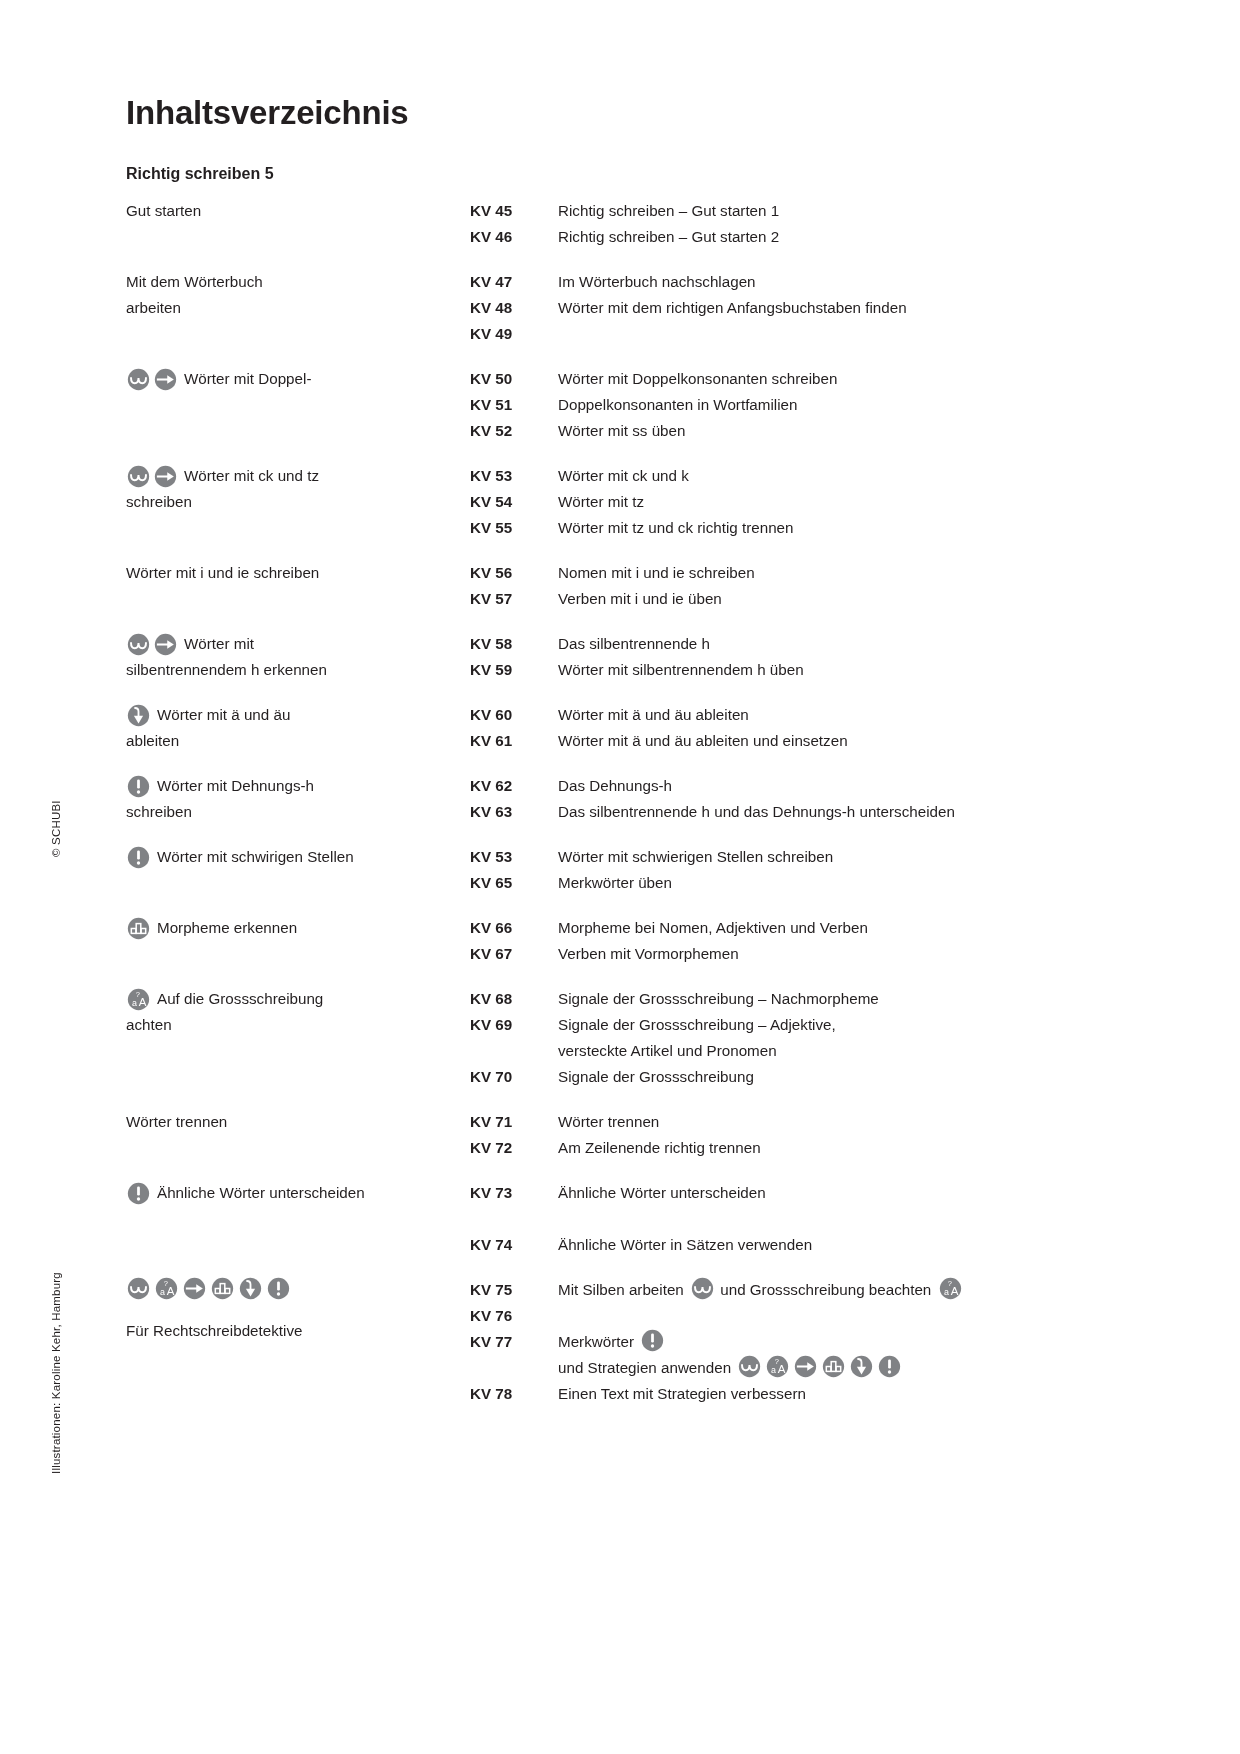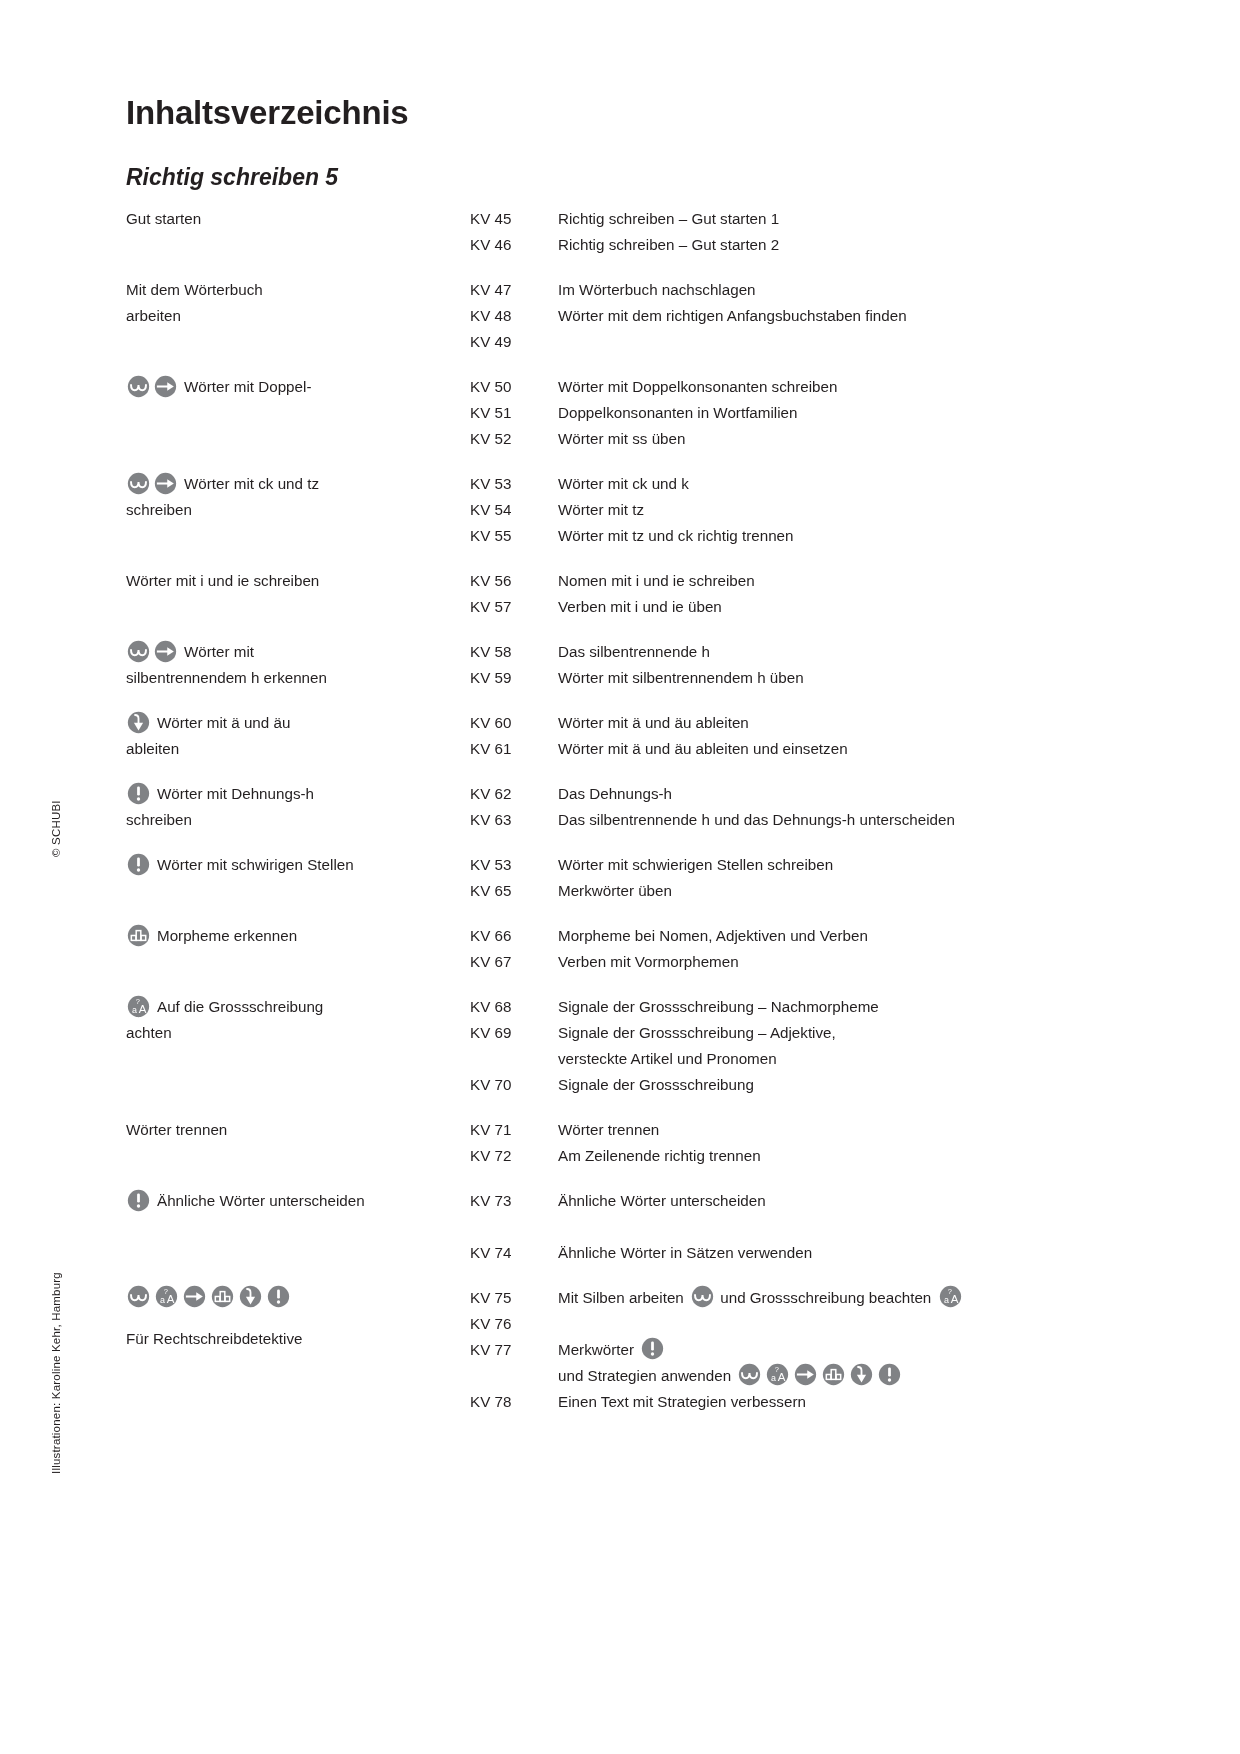--- a/index.html
+++ b/index.html
@@ -38,25 +38,24 @@
 
   h1.doc-title {
     font-size: 33px;
     font-weight: bold;
     letter-spacing: -0.2px;
     margin: 0 0 34px 0;
     line-height: 1.05;
   }
 
   h2.section-title {
-    font-size: 23px;
+    font-size: 16px;
     font-weight: bold;
     margin: 0 0 16px 0;
     line-height: 1.1;
-    font-style: italic;
   }
 
   
   .toc { display: block; }
 
   .toc-group { display: flex; align-items: flex-start; margin-bottom: 19px; }
 
   .col-left {
     width: 344px;
     flex: 0 0 344px;
@@ -64,21 +63,21 @@
     line-height: 26px;
     padding-top: 0;
   }
   .col-right { flex: 1 1 auto; }
 
   .left-line { display: block; }
   .left-line.with-icons { display: flex; align-items: center; }
   .left-text { display: inline; }
 
   .kv-row { display: flex; align-items: baseline; line-height: 26px; font-size: 15.2px; }
-  .kv-code { width: 88px; flex: 0 0 88px; }
+  .kv-code { width: 88px; flex: 0 0 88px; font-weight: bold; }
   .kv-title { flex: 1 1 auto; }
 
   .blank-line { height: 26px; }
 
   
   .ic {
     display: inline-block;
     vertical-align: -4px;
     width: 23px;
     height: 23px;

